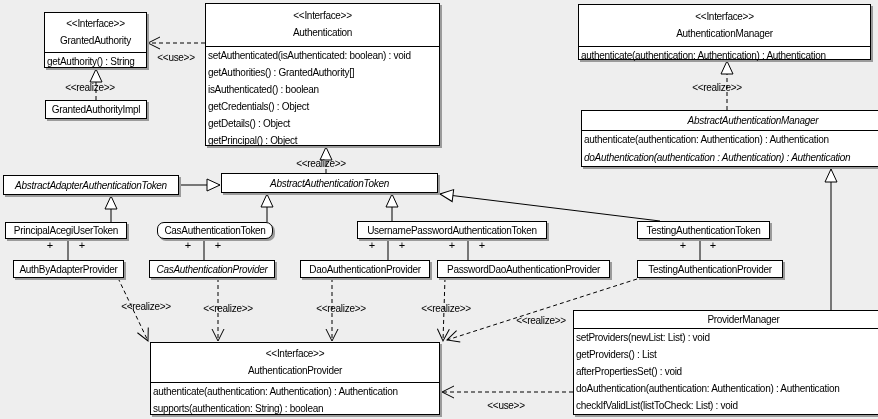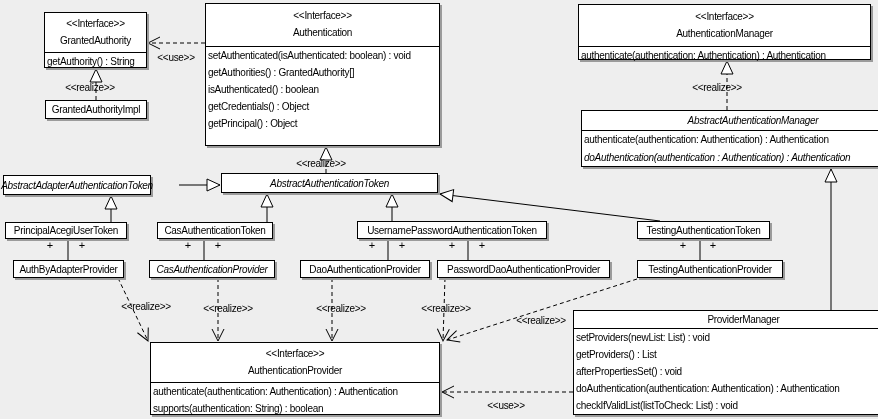--- a/index.html
+++ b/index.html
@@ -34,24 +34,24 @@
   #b-ga   {left:44px;  top:12px;  width:103px; height:56px;}
   #b-ga .hdr{height:37px;padding-top:2px;}
   #b-gai  {left:45px;  top:100px; width:102px; height:19px;}
   #b-auth {left:205px; top:3px;   width:235px; height:143px;}
   #b-auth .hdr{height:39px;padding-top:3px;}
   #b-am   {left:578px; top:4px;   width:293px; height:56px;}
   #b-am .hdr{height:38px;padding-top:3px;}
   #b-aam  {left:581px; top:110px; width:344px; height:57px;}
   #b-aam .cname{height:19px;line-height:19px;border-bottom:1px solid #000;}
   #b-aam .m{height:18px;line-height:18px;overflow:visible;}
-  #b-aaat {left:3px;   top:175px; width:148px; height:20px;}
+  #b-aaat {left:3px;   top:175px; width:176px; height:20px;}
   #b-aat  {left:221px; top:173px; width:217px; height:20px;}
   #b-paut {left:5px;   top:222px; width:122px; height:17px;}
-  #b-cat  {left:157px; top:222px; width:116px; height:17px;}
+  #b-cat  {left:157px; top:222px; width:116px; height:17px;border-radius:7px;}
   #b-upat {left:357px; top:221px; width:190px; height:18px;}
   #b-tat  {left:637px; top:221px; width:133px; height:18px;align-items:center;}
   #b-abap {left:13px;  top:260px; width:111px; height:18px;}
   #b-cap  {left:149px; top:260px; width:126px; height:18px;font-style:italic;}
   #b-dap  {left:300px; top:260px; width:130px; height:18px;}
   #b-pdap {left:437px; top:260px; width:173px; height:18px;}
   #b-tap  {left:637px; top:260px; width:146px; height:18px;}
   #b-ap   {left:150px; top:342px; width:290px; height:73px;}
   #b-ap .hdr{height:37px;padding-top:2px;}
   #b-pm   {left:573px; top:310px; width:341px; height:105px;}
@@ -144,20 +144,21 @@
   <div class="box" id="b-auth">
     <div class="hdr">
       <div class="stereo">&lt;&lt;Interface&gt;&gt;</div>
       <div class="cname">Authentication</div>
     </div>
     <div class="methods">
       <div class="m">setAuthenticated(isAuthenticated: boolean) : void</div>
       <div class="m">getAuthorities() : GrantedAuthority[]</div>
       <div class="m">isAuthenticated() : boolean</div>
       <div class="m">getCredentials() : Object</div>
+      <div class="m">getDetails() : Object</div>
       <div class="m">getPrincipal() : Object</div>
     </div>
   </div>
 
   <div class="box" id="b-am">
     <div class="hdr">
       <div class="stereo">&lt;&lt;Interface&gt;&gt;</div>
       <div class="cname">AuthenticationManager</div>
     </div>
     <div class="methods">

